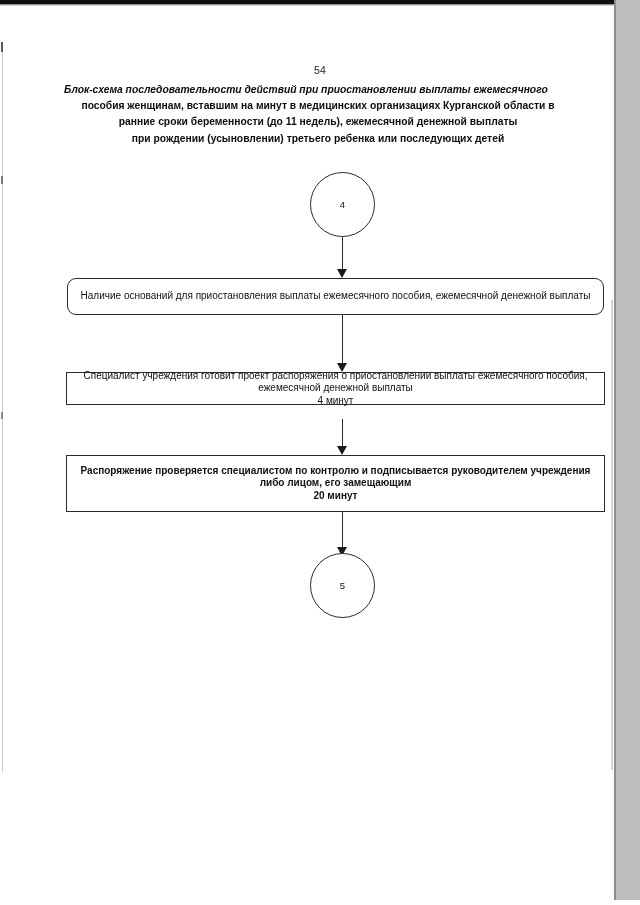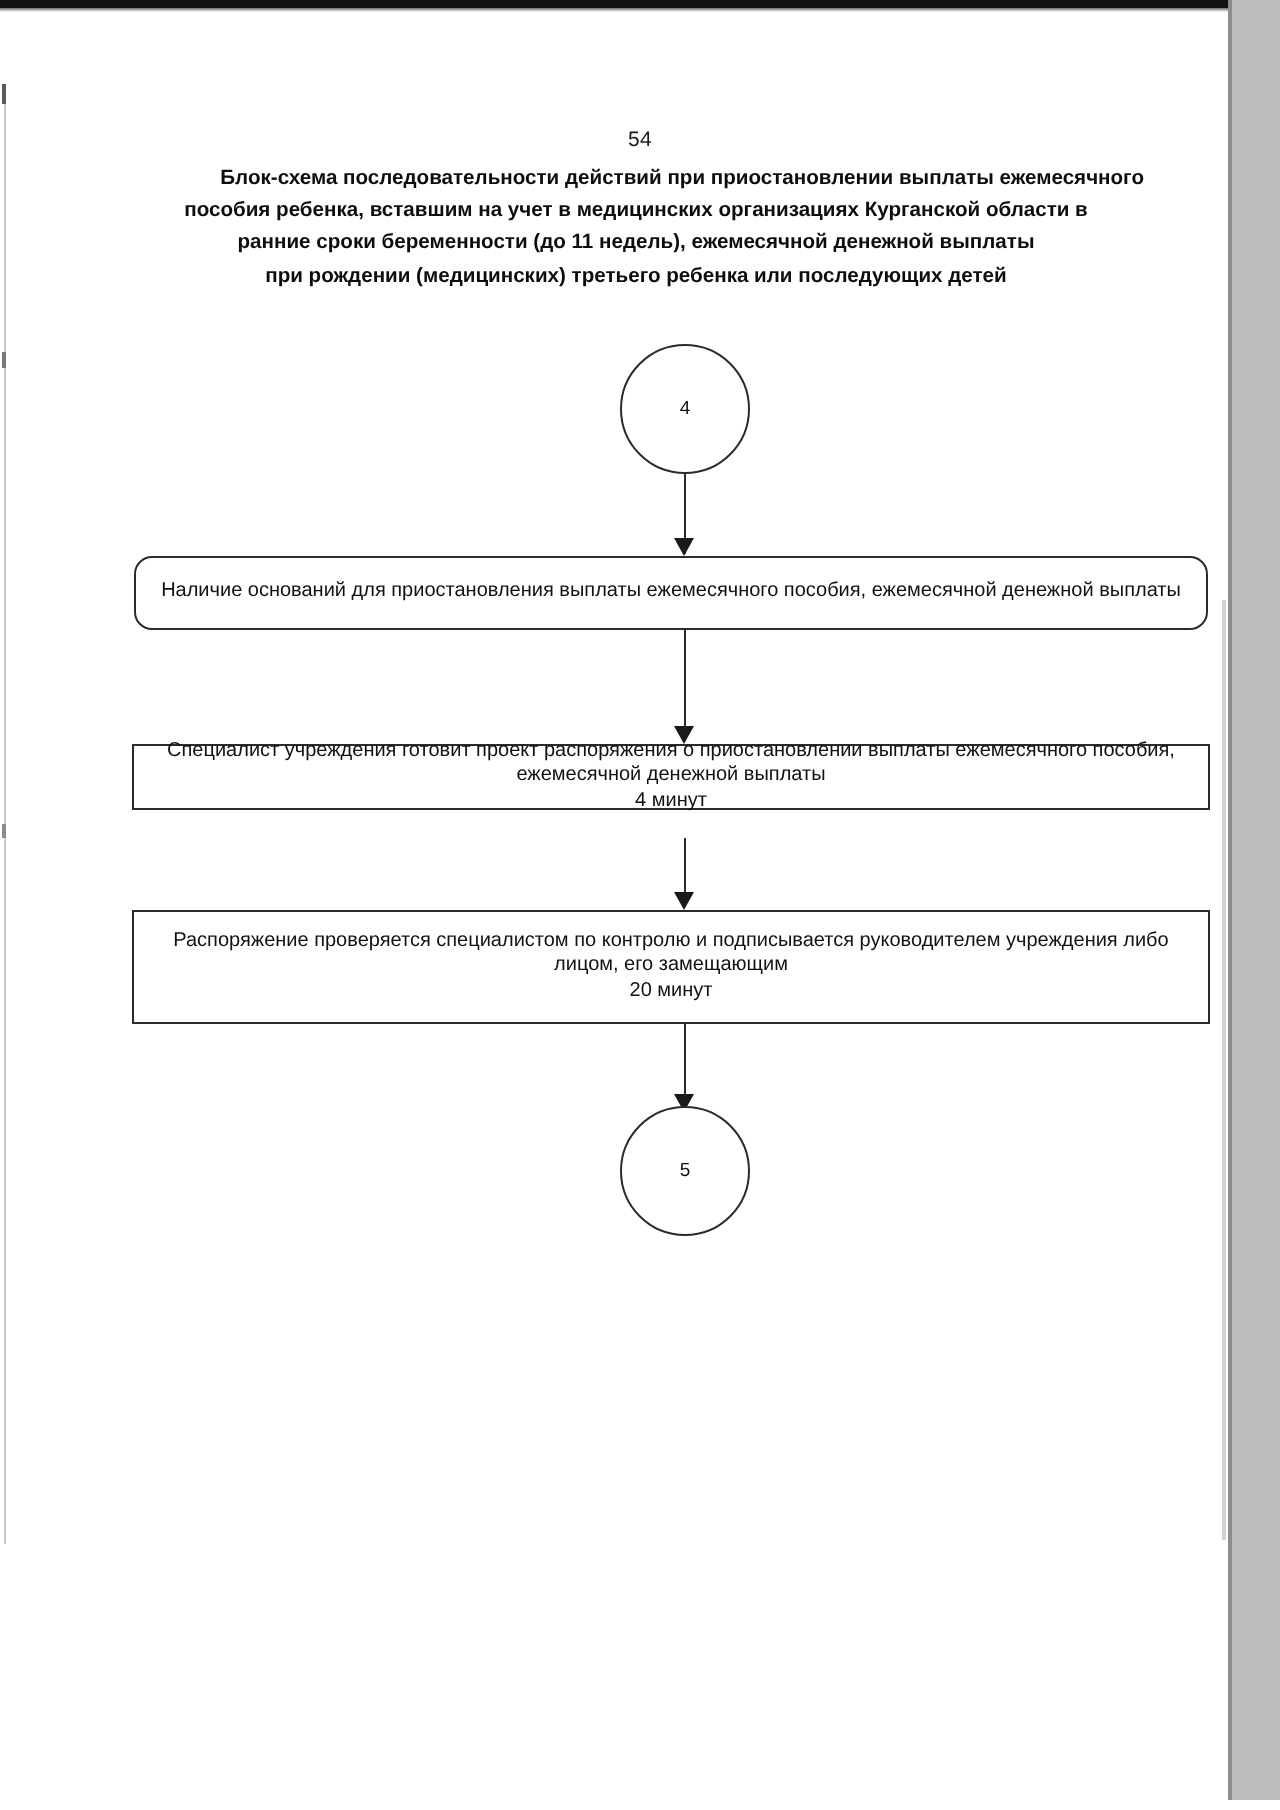--- a/index.html
+++ b/index.html
@@ -120,21 +120,21 @@
     text-align: center;
     font-size: 10.3px;
     font-weight: bold;
     line-height: 16.2px;
     color: #0d0d0d;
   }
   .doc-title .tline {
     display: block;
     white-space: nowrap;
   }
-  .doc-title .tline.t1 { text-align: right; }
+  .doc-title .tline.t1 { text-align: left; font-style: italic; }
   .doc-title .tline.t2 { text-align: center; }
 
   
   .node-circle {
     position: absolute;
     border: 1.3px solid #2b2b2b;
     border-radius: 50%;
     background: #ffffff;
     display: flex;
     align-items: center;
@@ -194,23 +194,23 @@
   <div class="scan-left-tick-c"></div>
   <div class="scan-right-band"></div>
   <div class="scan-right-edge"></div>
   <div class="scan-right-inner"></div>
   <div class="scan-bottom-band"></div>
 
   <div class="page-number">54</div>
 
   <div class="doc-title">
     <span class="tline t1">Блок-схема последовательности действий при приостановлении выплаты ежемесячного</span>
-    <span class="tline t2">пособия ребенка, вставшим на учет в медицинских организациях Курганской области в</span>
+    <span class="tline t2">пособия женщинам, вставшим на минут в медицинских организациях Курганской области в</span>
     <span class="tline">ранние сроки беременности (до 11 недель), ежемесячной денежной выплаты</span>
-    <span class="tline">при рождении (медицинских) третьего ребенка или последующих детей</span>
+    <span class="tline">при рождении (усыновлении) третьего ребенка или последующих детей</span>
   </div>
 
   <div class="node-circle" style="left:310px; top:172px; width:65px; height:65px;">
     <span>4</span>
   </div>
 
   <div class="conn" style="left:342px; top:237px; height:40px;"></div>
   <div class="arrowhead" style="left:336.5px; top:269px;"></div>
 
   <div class="node-box rounded" style="left:67px; top:278px; width:537px; height:37px;">
@@ -227,21 +227,21 @@
     <span class="btext">
       <span>Специалист учреждения готовит проект распоряжения о приостановлении выплаты ежемесячного</span>
       <span>пособия, ежемесячной денежной выплаты</span><br>
       <span>4 минут</span>
     </span>
   </div>
 
   <div class="conn" style="left:342px; top:419px; height:28px;"></div>
   <div class="arrowhead" style="left:336.5px; top:446px;"></div>
 
-  <div class="node-box" style="left:66px; top:455px; width:539px; height:57px;">
+  <div class="node-box" style="left:66px; top:455px; width:539px; height:57px;font-weight:bold;">
     <span class="btext">
       <span>Распоряжение проверяется специалистом по контролю и подписывается руководителем учреждения</span>
       <span>либо лицом, его замещающим</span><br>
       <span>20 минут</span>
     </span>
   </div>
 
   <div class="conn" style="left:342px; top:512px; height:40px;"></div>
   <div class="arrowhead" style="left:336.5px; top:547px;"></div>
 

